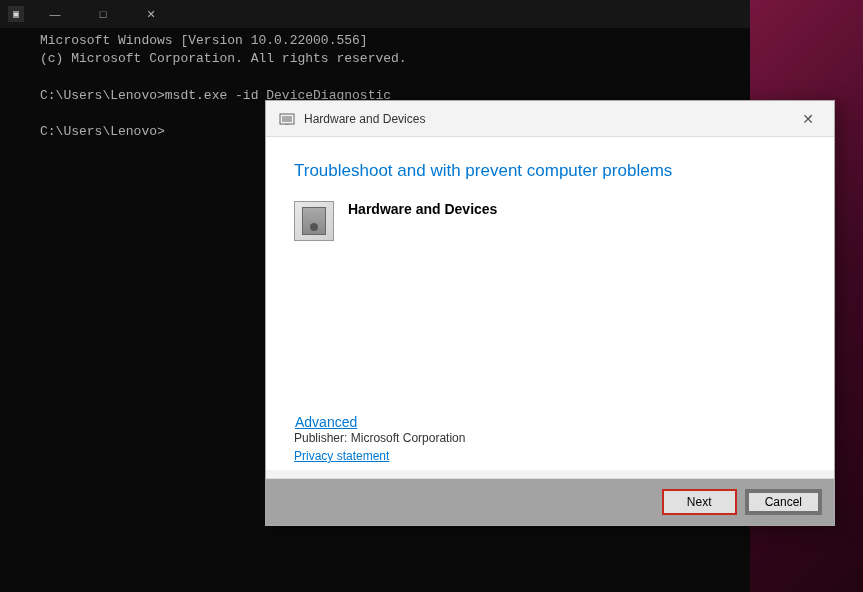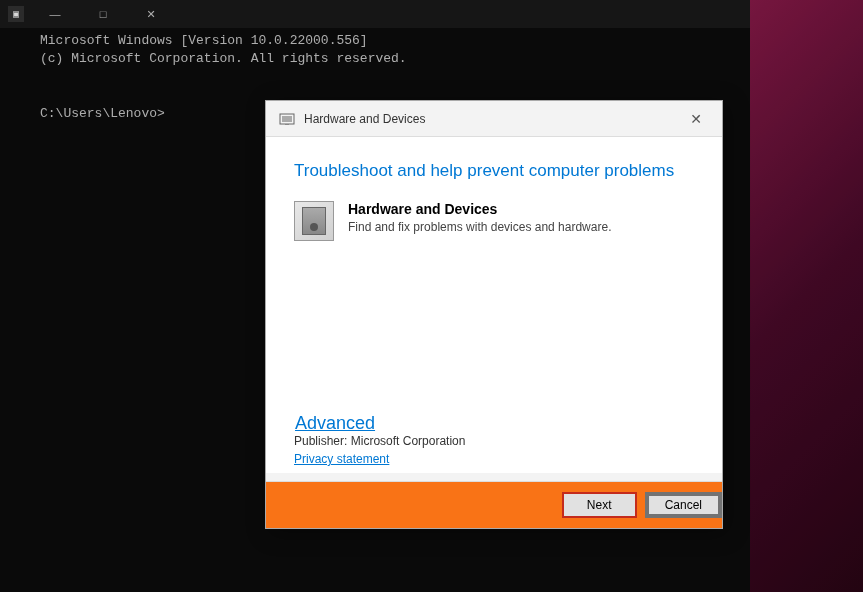--- a/index.html
+++ b/index.html
@@ -91,21 +91,21 @@
       top: 0; left: 0;
       width: 100%; height: 100%;
       background: rgba(0,0,0,0.15);
     }
 
     
     .dialog {
       position: absolute;
       top: 100px;
       left: 265px;
-      width: 458px;
+      width: 570px;
       background: #f3f3f3;
       border: 1px solid #aaaaaa;
       box-shadow: 4px 4px 20px rgba(0,0,0,0.4);
     }
 
     .dialog-titlebar {
       background: #f3f3f3;
       height: 36px;
       display: flex;
       align-items: center;
@@ -206,21 +206,21 @@
 
     .spacer { height: 130px; }
 
     .dialog-footer-links {
       padding: 10px 28px 6px 28px;
       background: #ffffff;
     }
 
     .advanced-link {
       color: #0078d4;
-      font-size: 18px;
+      font-size: 14px;
       text-decoration: underline;
       cursor: pointer;
       border: 1px dashed transparent;
     }
 
     .publisher-info {
       font-size: 12px;
       color: #333;
     }
 
@@ -231,23 +231,23 @@
     .privacy-link {
       color: #0078d4;
       font-size: 12px;
       text-decoration: underline;
       cursor: pointer;
       margin-top: 4px;
       display: inline-block;
     }
 
     .dialog-action-bar {
-      background: #f97316;
+      background: #a3a3a3;
       border-top: 1px solid #dddddd;
-      padding: 10px 0;
+      padding: 10px 12px;
       display: flex;
       justify-content: flex-end;
       gap: 8px;
       margin-top: 8px;
     }
 
     .btn {
       min-width: 75px;
       height: 26px;
       padding: 0 16px;
@@ -275,20 +275,21 @@
     <div class="cmd-controls">
       <button class="cmd-btn">—</button>
       <button class="cmd-btn">□</button>
       <button class="cmd-btn close">✕</button>
     </div>
   </div>
   <div class="cmd-content">
     <div>Microsoft Windows [Version 10.0.22000.556]</div>
     <div>(c) Microsoft Corporation. All rights reserved.</div>
     <div>&nbsp;</div>
+    <div>C:\Users\Lenovo&gt;msdt.exe -id DeviceDiagnostic</div>
     <div>&nbsp;</div>
     <div>C:\Users\Lenovo&gt;</div>
   </div>
 </div>
 
 <div class="right-bg"></div>
 
 <div class="dialog-overlay"></div>
 
 <div class="dialog">
@@ -299,29 +300,28 @@
         <rect x="1" y="3" width="14" height="10" fill="none" stroke="#666" stroke-width="1"></rect>
         <rect x="3" y="5" width="10" height="6" fill="#aaa"></rect>
         <rect x="6" y="13" width="4" height="1" fill="#888"></rect>
       </svg>
     </div>
     <span class="dialog-title-text">Hardware and Devices</span>
     <button class="dialog-close-btn">✕</button>
   </div>
 
   <div class="dialog-body">
-    <div class="dialog-headline">Troubleshoot and help prevent computer problems</div>
+    <div class="dialog-headline">Troubleshoot and with prevent computer problems</div>
 
     <div class="troubleshoot-item">
       <div class="troubleshoot-icon">
         <div class="hw-icon-inner"></div>
       </div>
       <div class="troubleshoot-info">
         <h3>Hardware and Devices</h3>
-        <p>Find and fix problems with devices and hardware.</p>
       </div>
     </div>
 
     <div class="spacer"></div>
   </div>
 
   <div class="dialog-footer-links">
     <a class="advanced-link">Advanced</a>
     <div class="publisher-info">
       <span>Publisher:</span>

